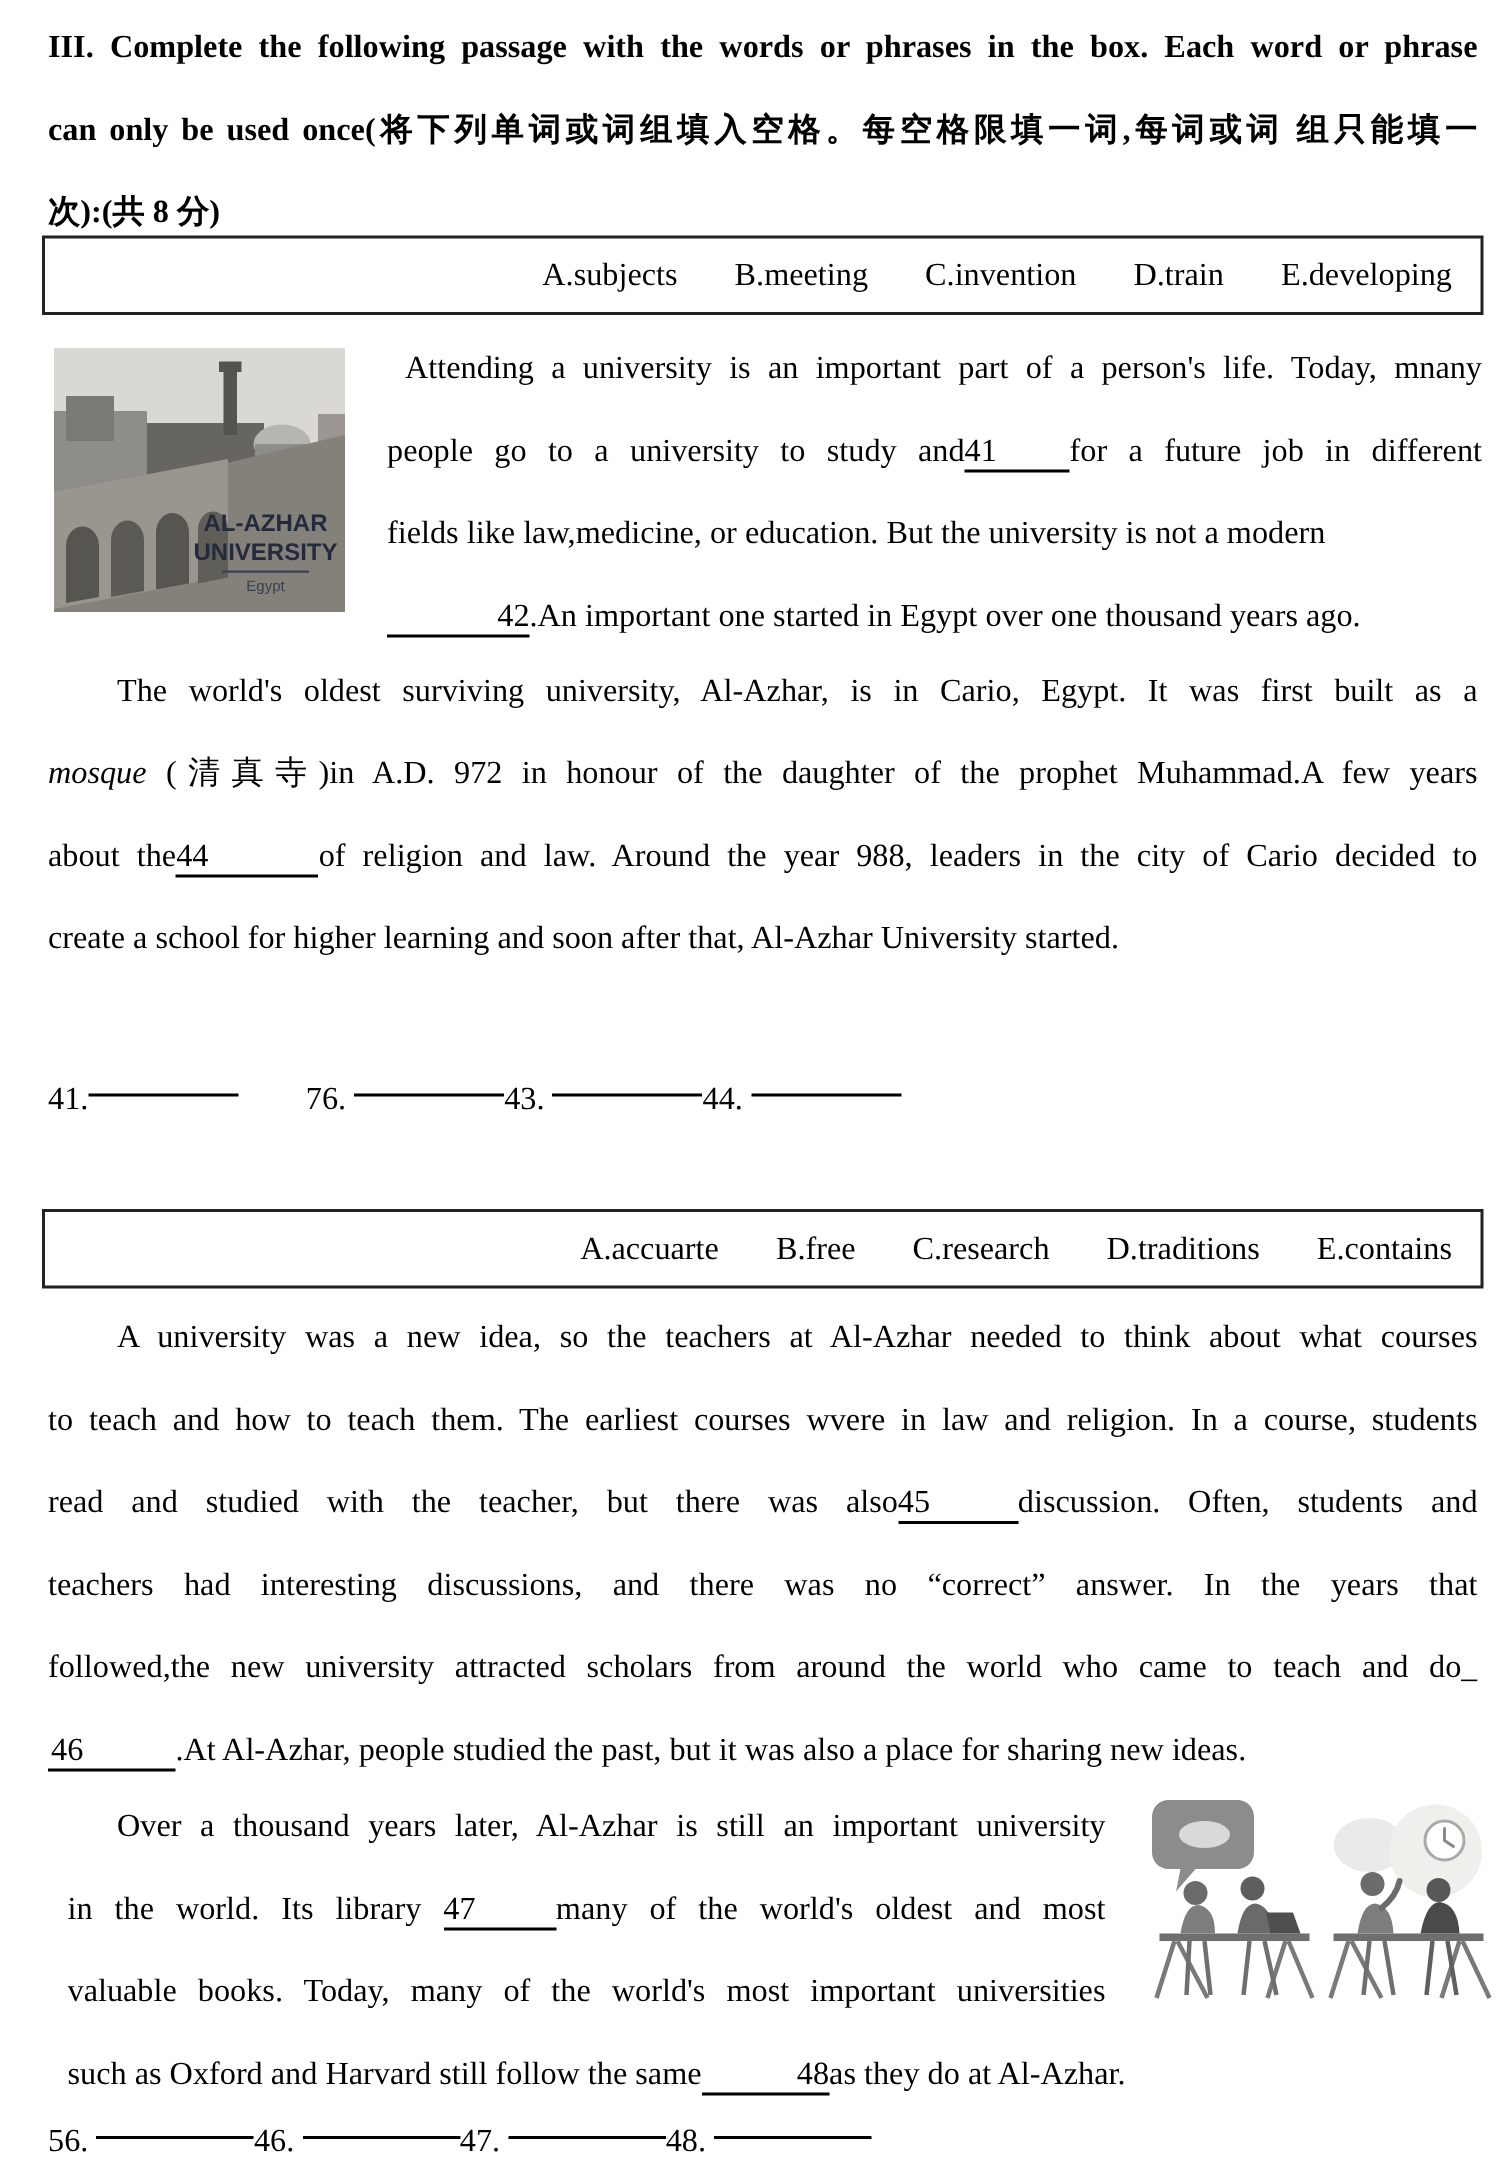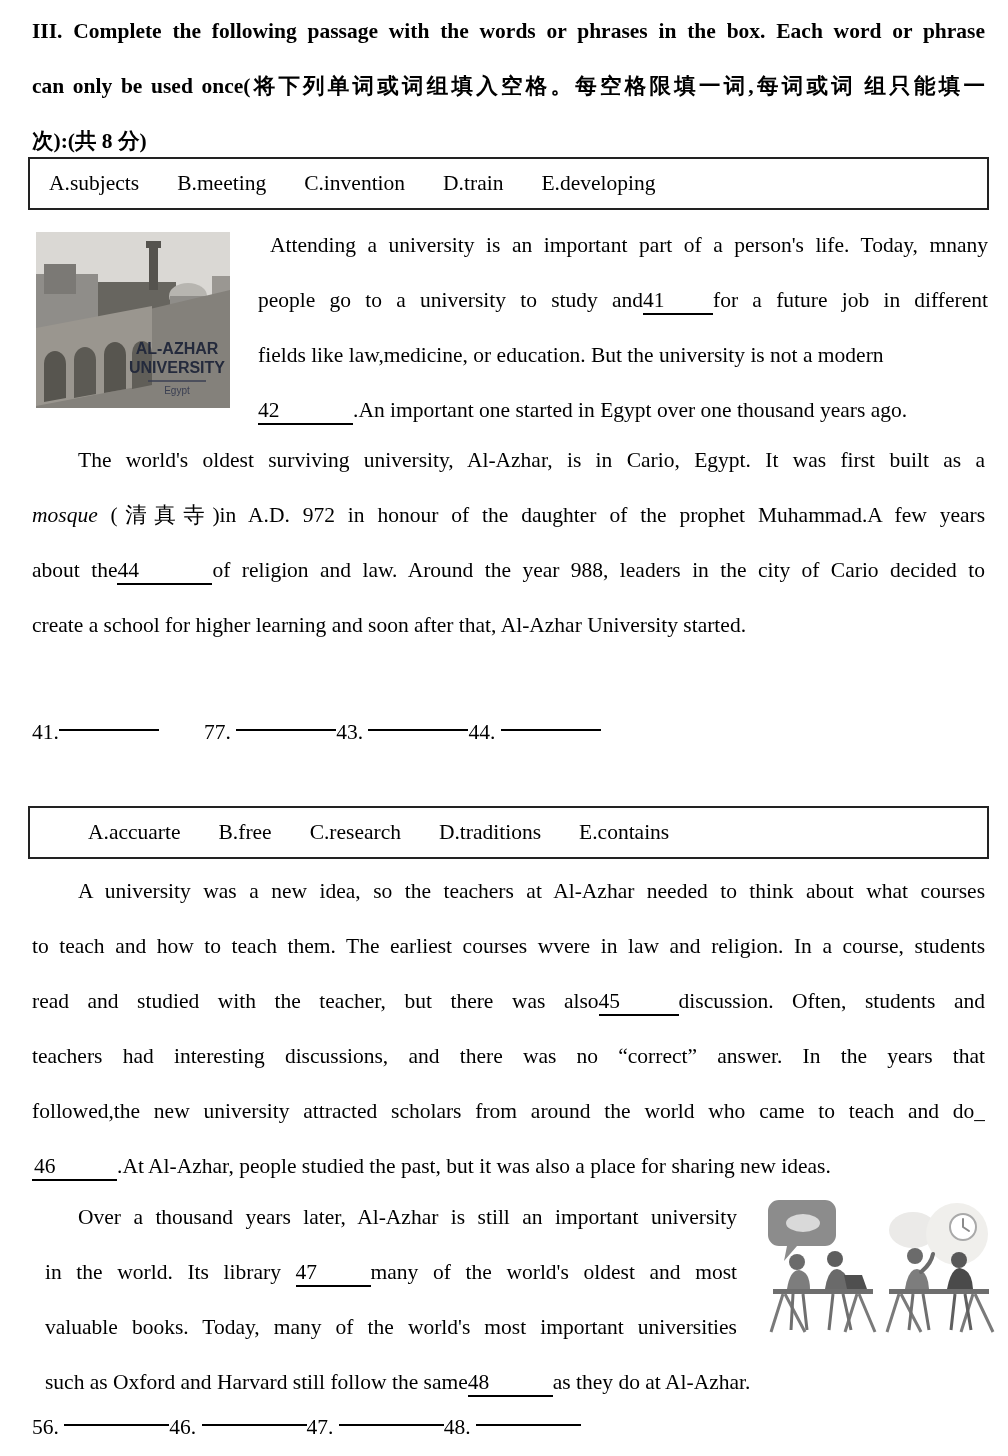--- a/index.html
+++ b/index.html
@@ -14,36 +14,36 @@
   .j { text-align:justify; text-align-last:justify; }
   .ind12 { text-indent:12px; }
   .ind46 { text-indent:46px; }
   .ind33 { text-indent:33px; }
   .bold { font-weight:bold; }
   .normal { font-weight:bold; }
   .it { font-style:italic; }
   
   .blank {
     display:inline-block; border-bottom:2px solid #000;
-    height:30px; line-height:30px; text-align:left;
+    height:30px; line-height:30px; text-align:right;
     vertical-align:baseline;
   }
   .w70 { width:70px; } .w75 { width:75px; } .w80 { width:80px; }
   .w85 { width:85px; } .w95 { width:95px; }
   .blank-left { text-align:left; padding-left:2px; }
   
   .ansline {
     display:inline-block; border-bottom:2px solid #000;
     height:26px; vertical-align:baseline;
   }
   .aw100 { width:100px; } .aw105 { width:105px; }
   .gap45 { margin-right:45px; }
   .wordbox {
     border:2px solid #222; background:#fff;
-    text-align:left;
+    text-align:right;
   }
   .wordbox .opt { display:inline-block; margin:0 19px; }
   .imgframe { overflow:hidden; }
   .imgframe svg { display:block; width:100%; height:100%; }
 </style>
 </head>
 <body>
 
 <div class="abs bold" style="left:32px; top:4px; width:953px;">
   <div class="line j"><span>III. Complete the following passage with the words or phrases in the box. Each word or phrase</span></div>
@@ -87,21 +87,21 @@
 </div>
 
 <div class="abs" style="left:32px; top:433px; width:953px;">
   <div class="line j ind46"><span>The world's oldest surviving university, Al-Azhar, is in Cario, Egypt. It was first built as a</span></div>
   <div class="line j"><span class="it">mosque</span><span> (清真寺)in A.D. 972 in honour of the daughter of the prophet Muhammad.A few years</span></div>
   <div class="line j"><span>about the</span><span class="blank w95">44</span><span>of religion and law. Around the year 988, leaders in the city of Cario decided to</span></div>
   <div class="line"><span>create a school for higher learning and soon after that, Al-Azhar University started.</span></div>
 </div>
 
 <div class="abs line" style="left:32px; top:705px; width:953px;">
-  <span>41.</span><span class="ansline aw100 gap45">&nbsp;</span><span>77.</span> <span class="ansline aw100">&nbsp;</span><span>43.</span> <span class="ansline aw100">&nbsp;</span><span>44.</span> <span class="ansline aw100">&nbsp;</span>
+  <span>41.</span><span class="ansline aw100 gap45">&nbsp;</span><span>76.</span> <span class="ansline aw100">&nbsp;</span><span>43.</span> <span class="ansline aw100">&nbsp;</span><span>44.</span> <span class="ansline aw100">&nbsp;</span>
 </div>
 
 <div class="abs wordbox" style="left:28px; top:806px; width:961px; height:53px; line-height:49px;padding-left:39px;">
   <span class="opt">A.accuarte</span><span class="opt">B.free</span><span class="opt">C.research</span><span class="opt">D.traditions</span><span class="opt">E.contains</span>
 </div>
 
 <div class="abs" style="left:32px; top:864px; width:953px;">
   <div class="line j ind46"><span>A university was a new idea, so the teachers at Al-Azhar needed to think about what courses</span></div>
   <div class="line j"><span>to teach and how to teach them. The earliest courses wvere in law and religion. In a course, students</span></div>
   <div class="line j"><span>read and studied with the teacher, but there was also</span><span class="blank w80">45</span><span>discussion. Often, students and</span></div>

